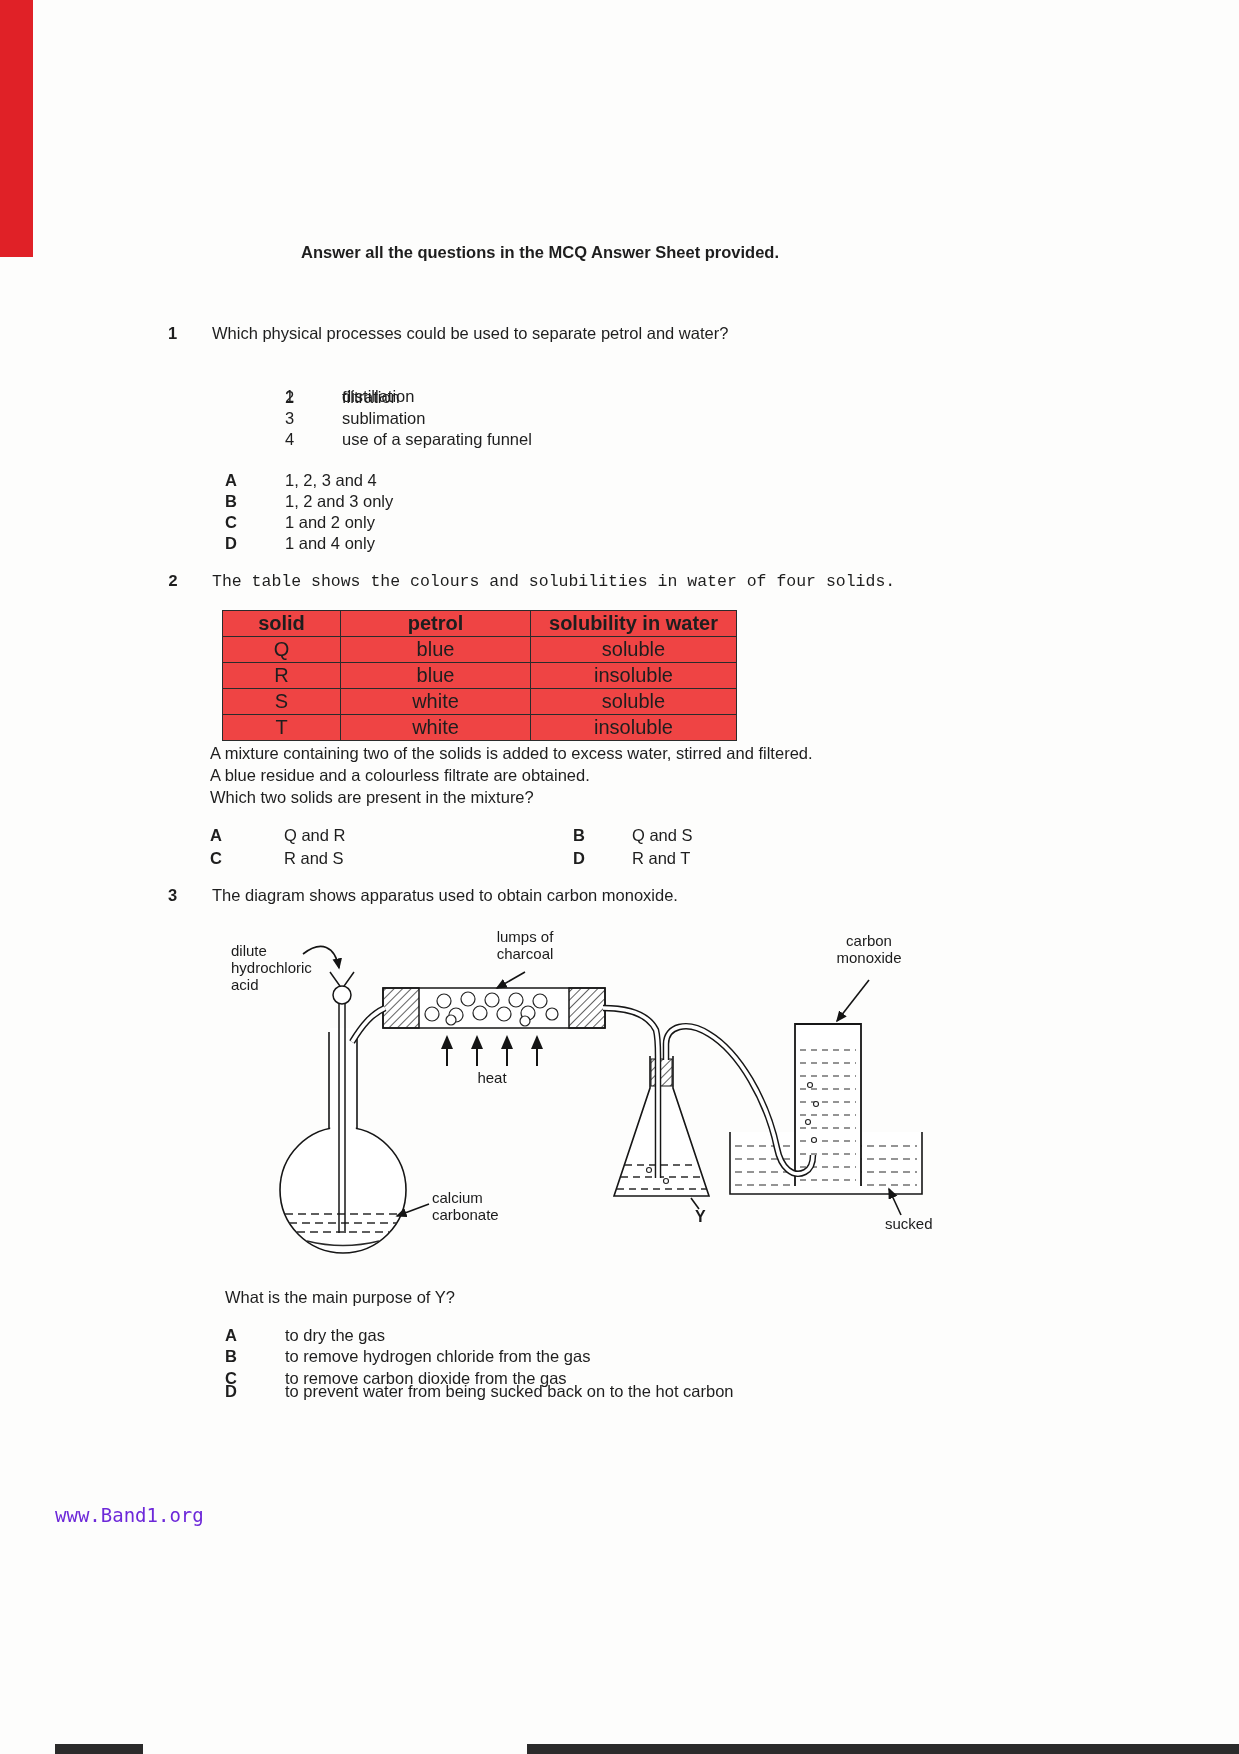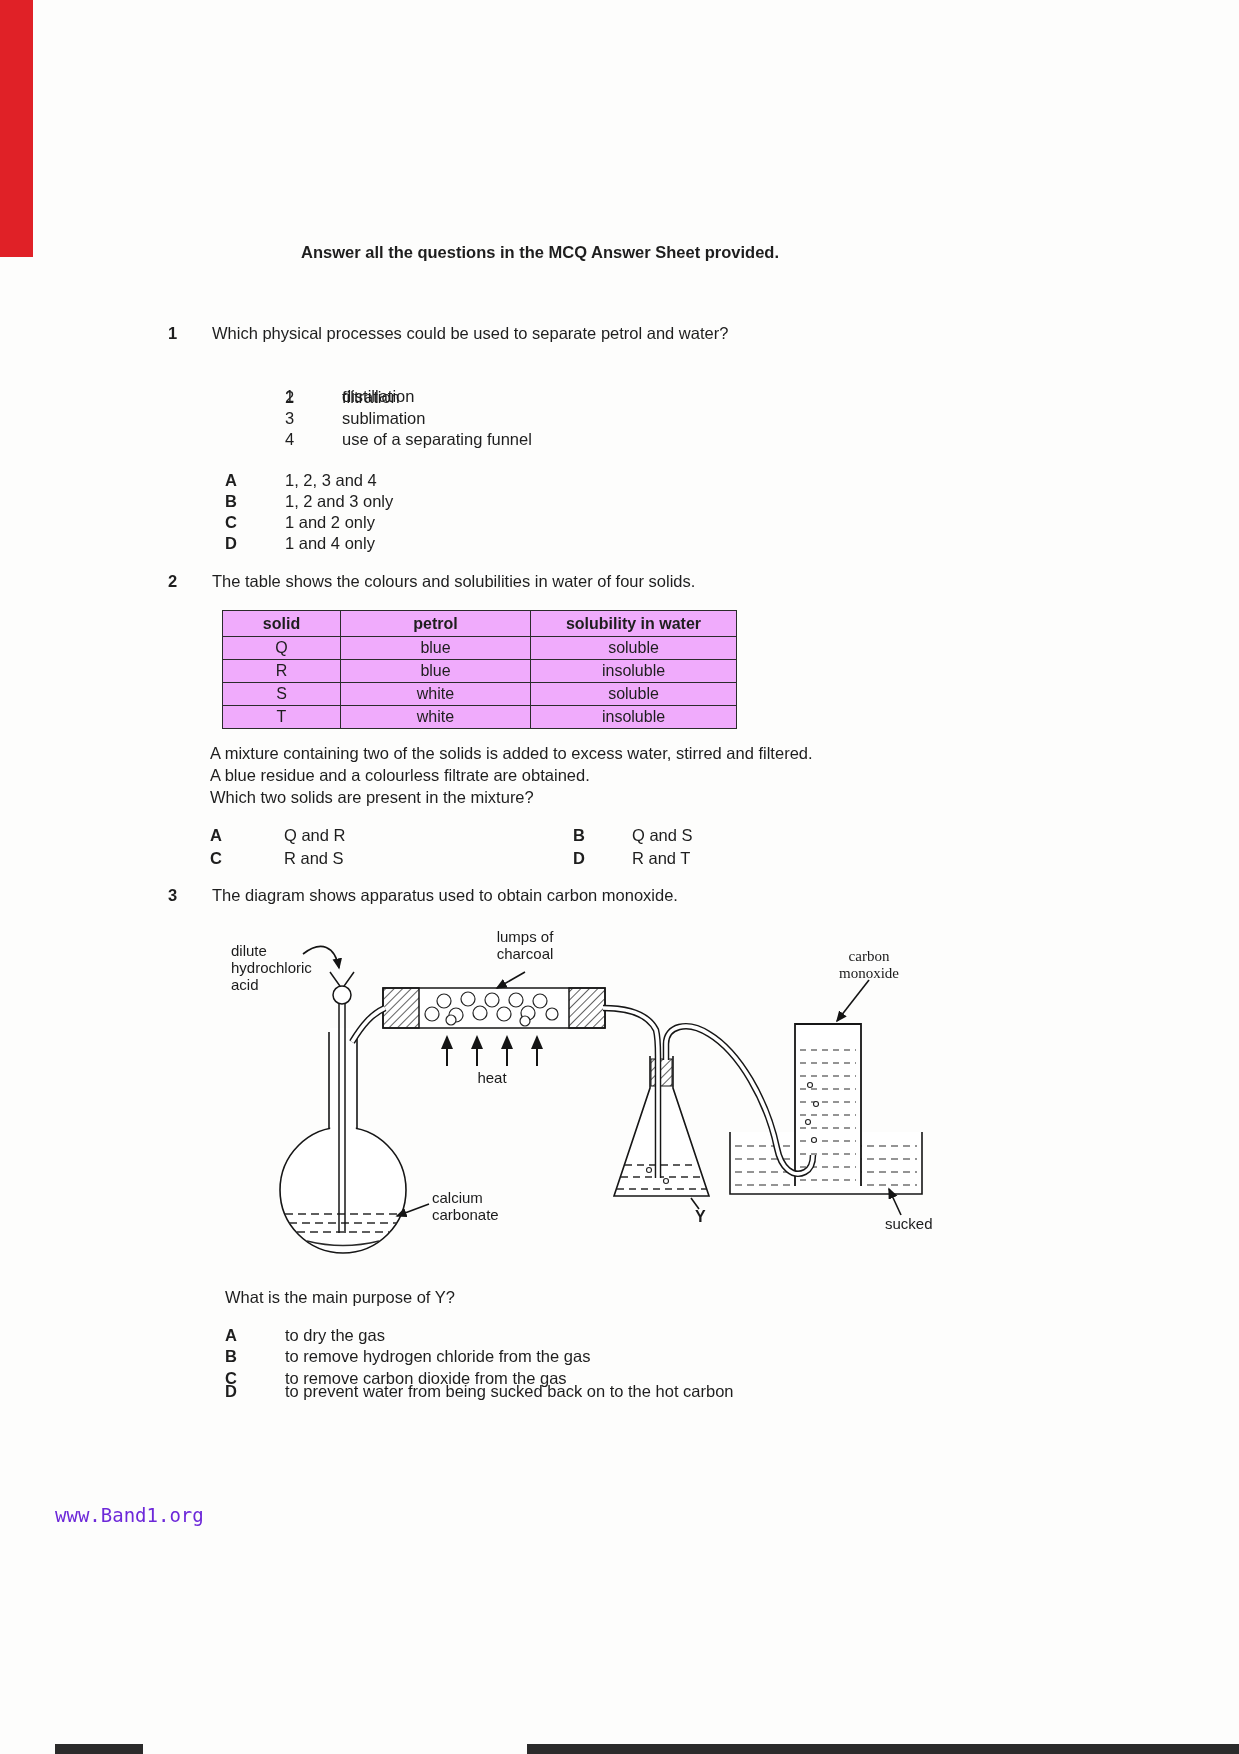--- a/index.html
+++ b/index.html
@@ -17,21 +17,21 @@
 
   .qhead { font-size:16.5px; }
   .qhead .qnum { display:inline-block; width:44px; font-weight:700; }
 
   .list-line { left:285px; font-size:16.5px; }
   .list-num  { display:inline-block; width:57px; }
 
   .opt-line { left:225px; font-size:16.5px; }
   .opt-letter { display:inline-block; width:60px; font-weight:700; }
 
-  table.soltable { border-collapse:collapse; font-size:16px; background:#f0abfc; }
+  table.soltable { border-collapse:collapse; font-size:20px; background:#ef4444; }
   .soltable th, .soltable td { border:1.4px solid #2b2b2b; text-align:center; padding:1px 6px; }
   .soltable th { font-weight:700; height:26px; }
   .soltable td { height:23px; }
   .c1 { width:118px; } .c2 { width:190px; } .c3 { width:206px; }
 
   .para-line { left:210px; font-size:16.5px; }
 
   .q2optrow { left:210px; font-size:16.5px; }
   .q2l  { display:inline-block; width:74px;  font-weight:700; }
   .q2t  { display:inline-block; width:289px; }
@@ -81,21 +81,21 @@
   <div class="abs opt-line" style="top:492px;">
     <span class="opt-letter">B</span><span>1, 2 and 3 only</span>
   </div>
   <div class="abs opt-line" style="top:513px;">
     <span class="opt-letter">C</span><span>1 and 2 only</span>
   </div>
   <div class="abs opt-line" style="top:534px;">
     <span class="opt-letter">D</span><span>1 and 4 only</span>
   </div>
 
-  <div class="abs qhead" style="left:168px; top:572px;">
+  <div class="abs qhead" style="left:168px; top:572px;font-family:Liberation Mono, monospace;">
     <span class="qnum">2</span><span>The table shows the colours and solubilities in water of four solids.</span>
   </div>
 
   <table class="soltable abs" style="left:222px; top:610px;">
     <tbody>
         <tr>
       <th class="c1">solid</th>
       <th class="c2">petrol</th>
       <th class="c3">solubility in water</th>
     </tr>
@@ -265,21 +265,21 @@
 
     <div class="dlabel" style="left:6px; top:14px;">dilute
 hydrochloric
 acid</div>
     <div class="dlabel center" style="left:252px; top:0px; width:96px;">lumps of
 charcoal</div>
     <div class="dlabel center" style="left:245px; top:141px; width:44px;">heat</div>
     <div class="dlabel" style="left:207px; top:261px;">calcium
 carbonate</div>
     <div class="dlabel bold" style="left:470px; top:280px;">Y</div>
-    <div class="dlabel center" style="left:598px; top:20px; width:92px;font-family:Liberation Serif, serif;">carbon
+    <div class="dlabel center" style="left:598px; top:4px; width:92px;">carbon
 monoxide</div>
     <div class="dlabel" style="left:660px; top:287px;">sucked</div>
   </div>
 
   <div class="abs" style="left:225px; top:1288px; font-size:16.5px;">What is the main purpose of Y?</div>
 
   <div class="abs opt-line" style="top:1326px;">
     <span class="opt-letter">A</span><span>to dry the gas</span>
   </div>
   <div class="abs opt-line" style="top:1347px;">

